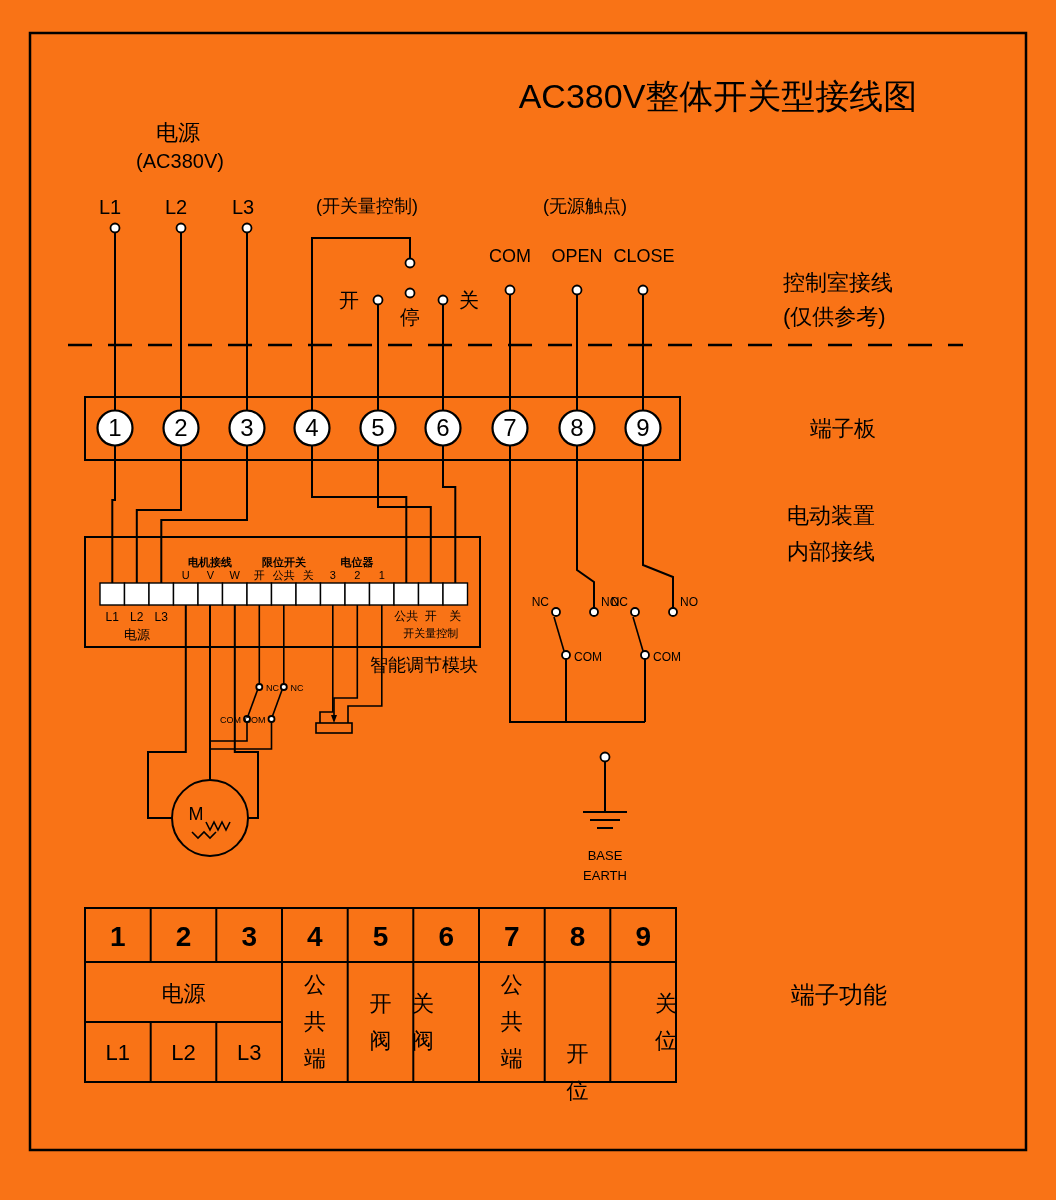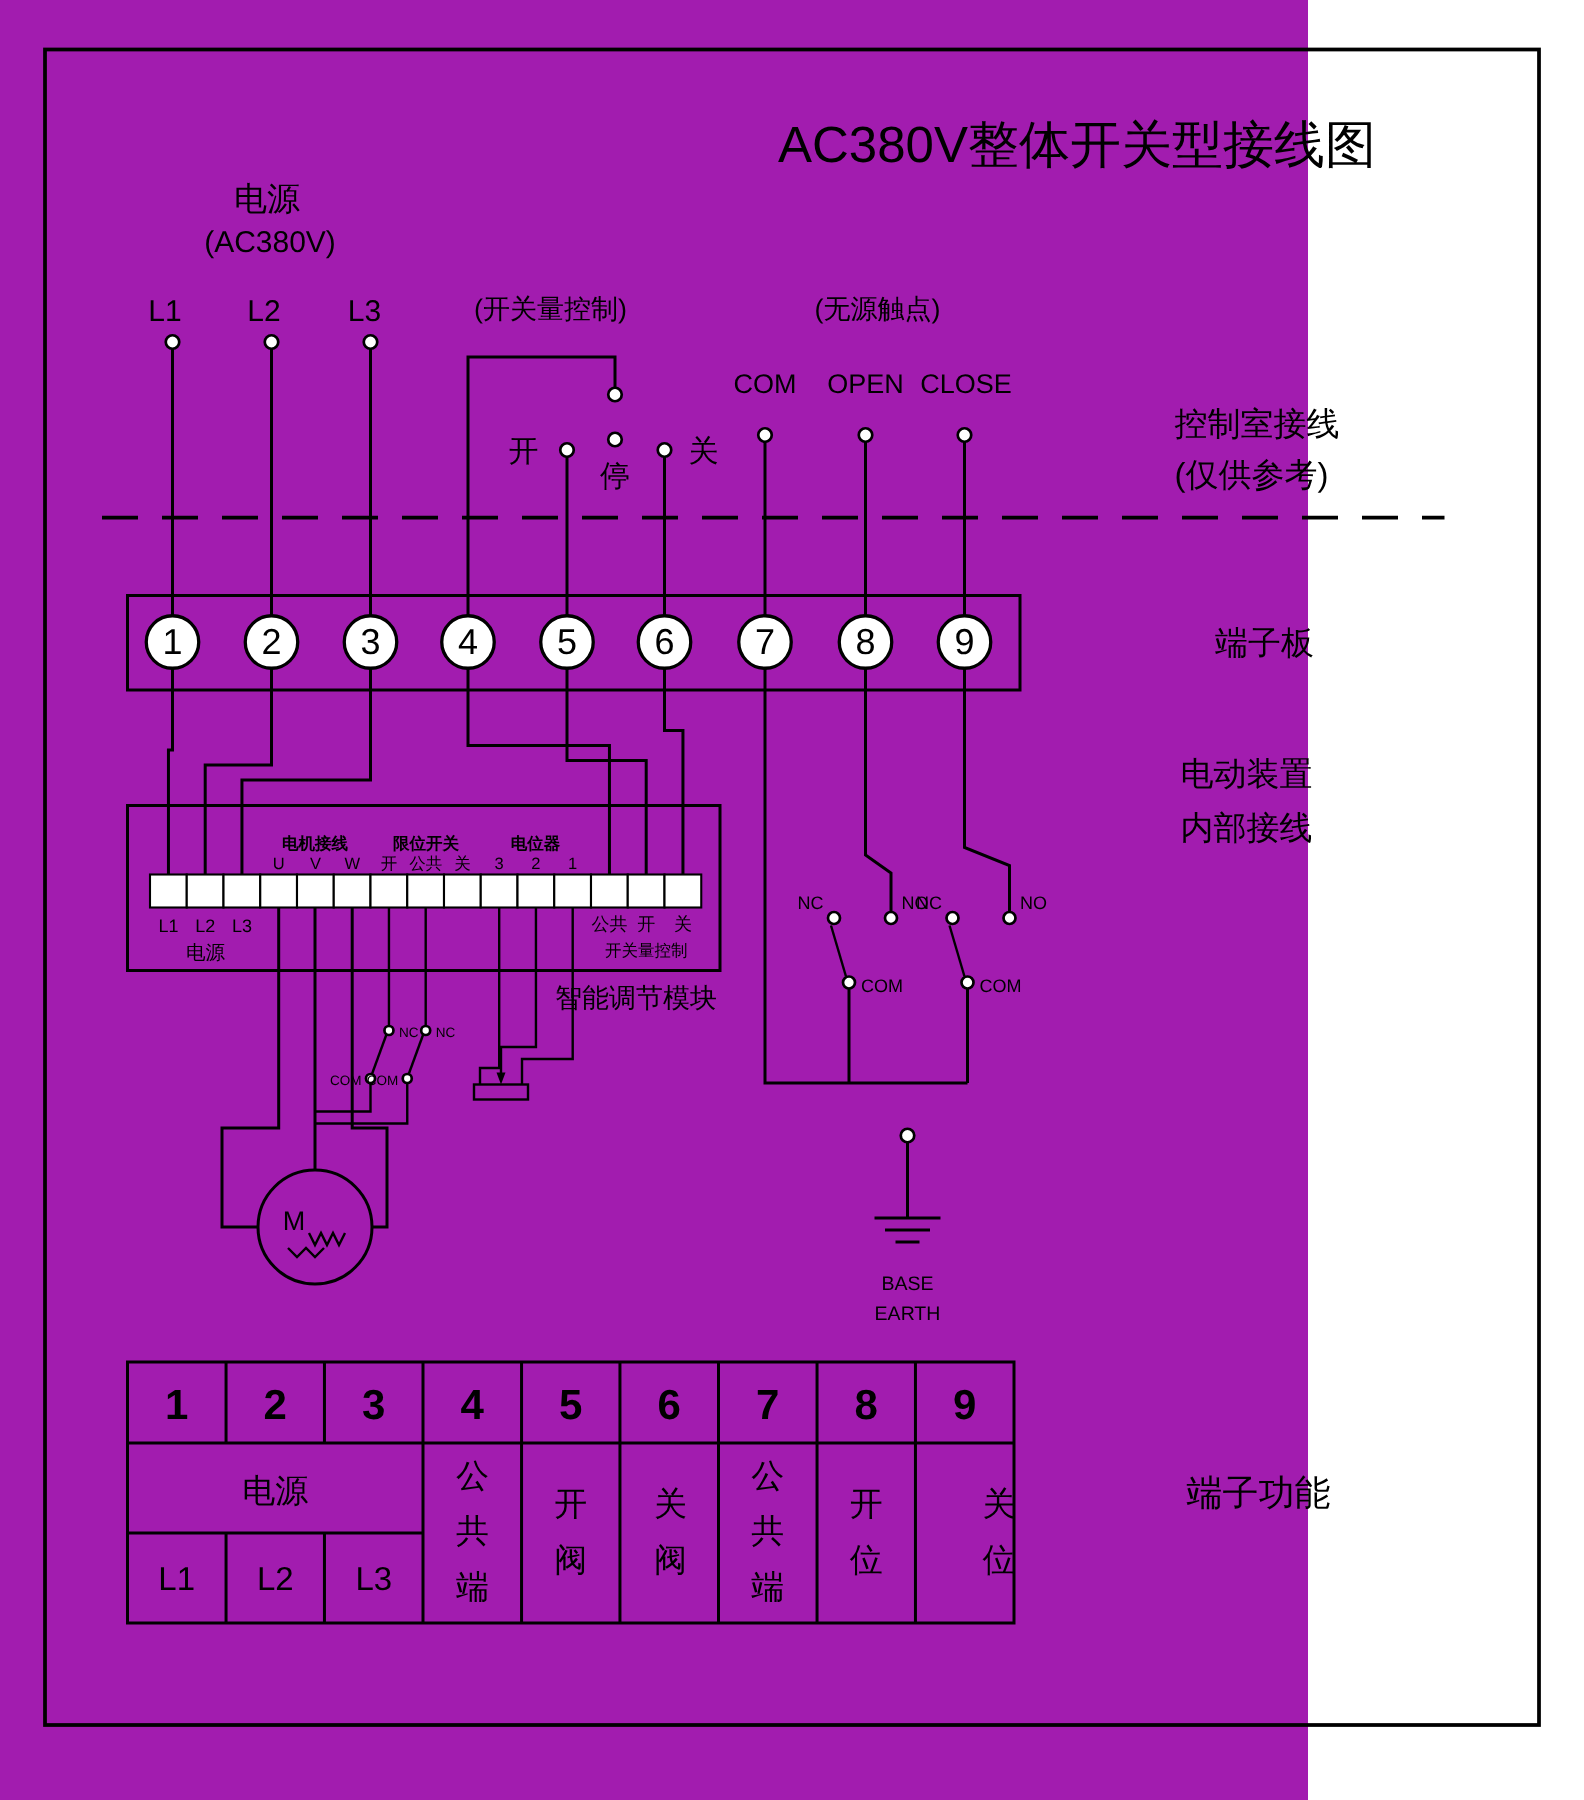--- a/index.html
+++ b/index.html
@@ -1,16 +1,16 @@
 <!DOCTYPE html>
 <html><head>
 <meta charset="utf-8">
 <style>
   html,body{margin:0;padding:0;background:#ffffff;}
-  .canvas{position:relative;width:872px;height:1200px;background:#a21caf;
+  .canvas{position:relative;width:1056px;height:1200px;background:#f97316;
           font-family:"DejaVu Sans","Liberation Sans",sans-serif;}
   .canvas > svg{position:absolute;left:0;top:0;}
   svg text{fill:#000;font-family:"Liberation Sans","DejaVu Sans",sans-serif;}
   .w2{stroke:#000;stroke-width:2;fill:none;}
   .w25{stroke:#000;stroke-width:2.5;fill:none;}
   .w15{stroke:#000;stroke-width:1.6;fill:none;}
   .node{fill:#fff;stroke:#000;stroke-width:1.8;}
   .term{fill:#fff;stroke:#000;stroke-width:2.2;}
   .box{fill:#fff;stroke:#000;stroke-width:1.4;}
   .vtext{position:absolute;width:26px;text-align:center;font-size:22px;line-height:37px;
@@ -255,18 +255,18 @@
 
     <text x="183.5" y="1001" font-size="22" text-anchor="middle">电源</text>
     <text x="117.8" y="1060" font-size="22" text-anchor="middle">L1</text>
     <text x="183.5" y="1060" font-size="22" text-anchor="middle">L2</text>
     <text x="249.2" y="1060" font-size="22" text-anchor="middle">L3</text>
   </g>
 </svg>
 
 <div class="vtext" style="left:302px;top:966px">公共端</div>
 <div class="vtext" style="left:367.5px;top:985px">开阀</div>
-<div class="vtext" style="left:434px;top:985px">关阀</div>
+<div class="vtext" style="left:410px;top:985px">关阀</div>
 <div class="vtext" style="left:498.8px;top:966px">公共端</div>
-<div class="vtext" style="left:564.5px;top:985px">开位</div>
+<div class="vtext" style="left:564.5px;top:1035px">开位</div>
 <div class="vtext" style="left:653px;top:985px">关位</div>
 
 </div>
 
 </body></html>

